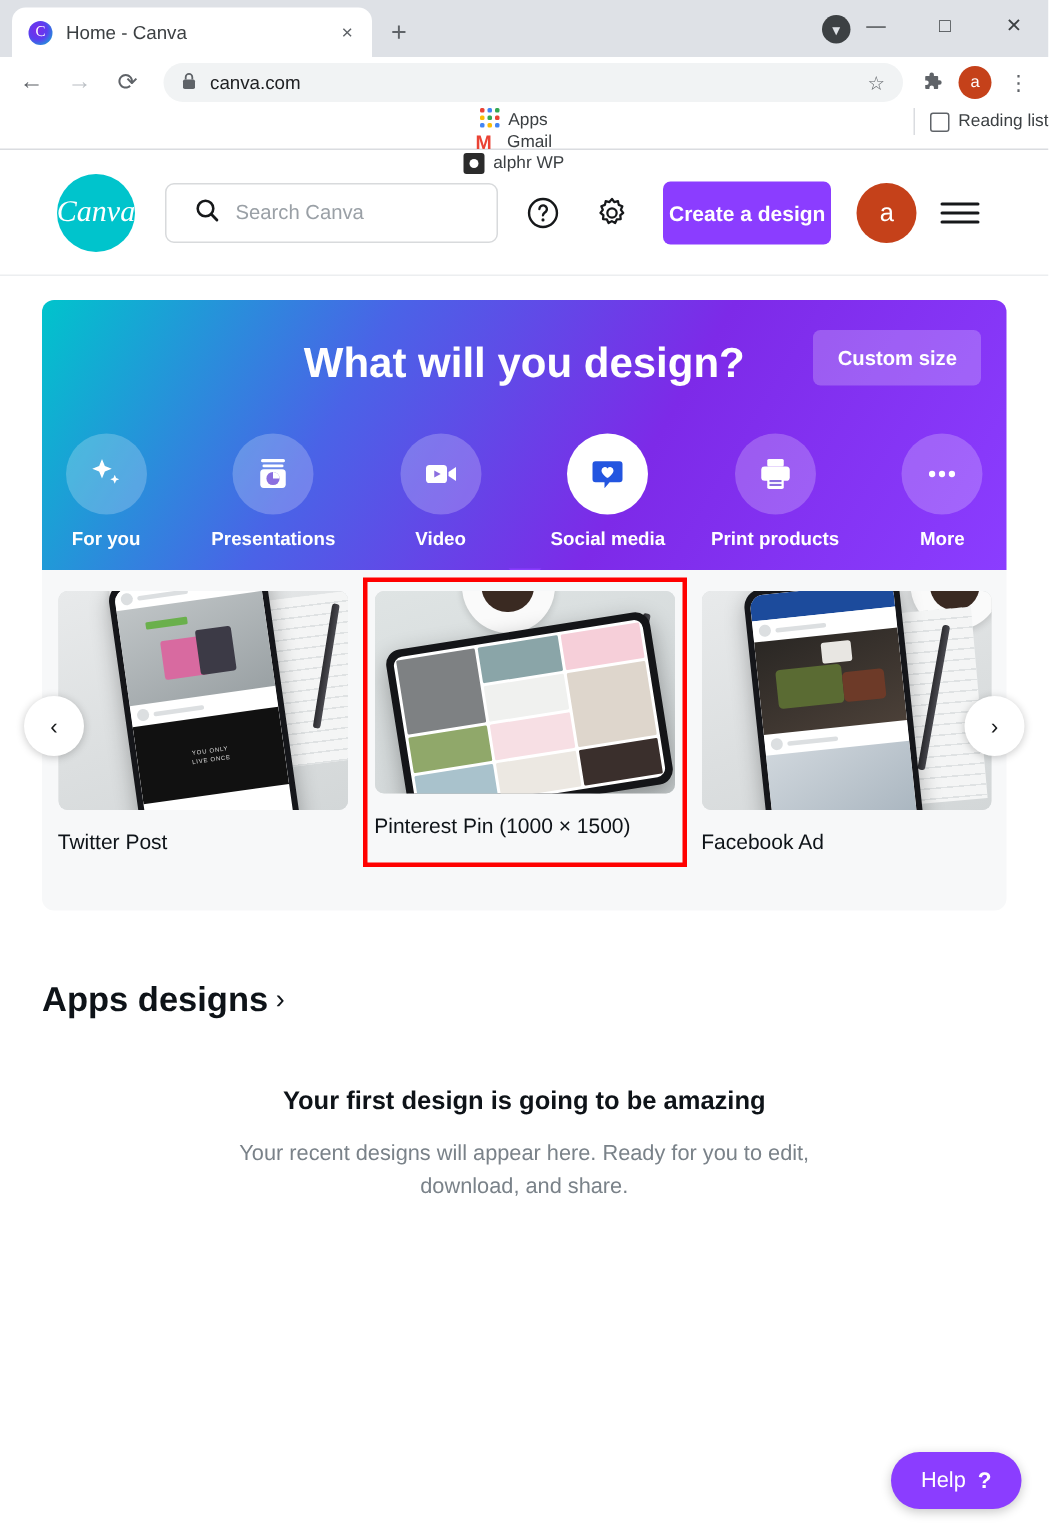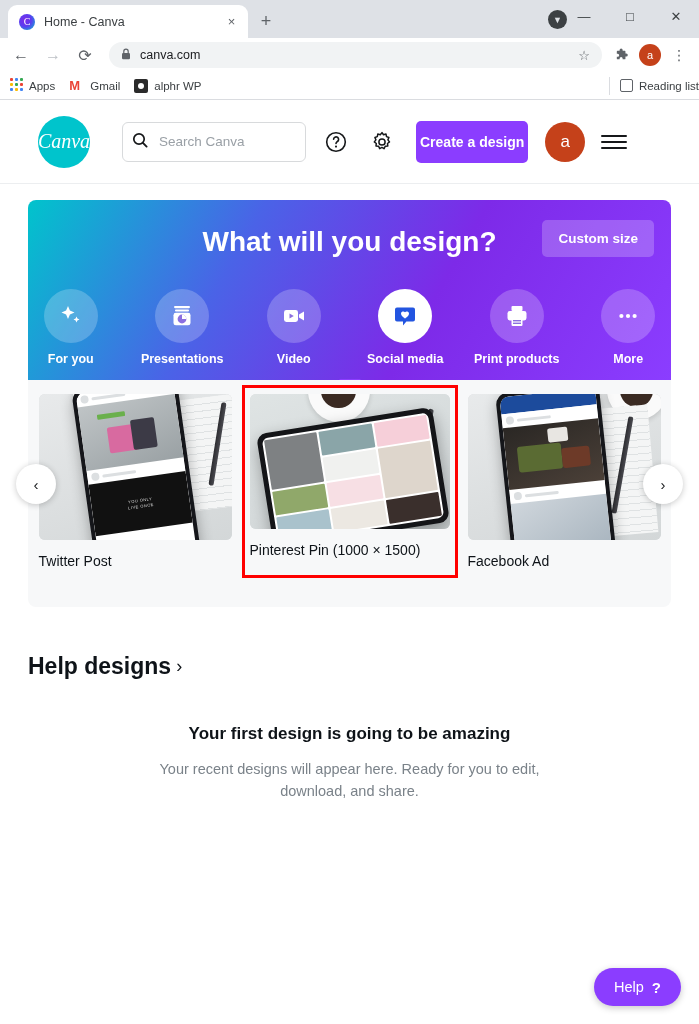--- a/index.html
+++ b/index.html
@@ -80,21 +80,21 @@
     justify-content: center; color: #5f6368; font-size: 14px; cursor: pointer;
   }
   .prof-av {
     width: 22px; height: 22px; border-radius: 50%; background: #c5411a;
     color: #fff; font-size: 11px; display: flex; align-items: center;
     justify-content: center; margin: 0 5px; cursor: pointer;
   }
 
   .bookmarks {
     height: 28px; background: #fff; border-bottom: 1px solid #dadce0;
-    display: flex; align-items: center; padding: 0 10px; position: relative;
+    display: flex; align-items: center; padding: 0 10px; position: relative; flex-direction: column;
   }
   .bm {
     display: flex; align-items: center; margin-right: 14px;
     font-size: 11.5px; color: #3c4043; cursor: pointer;
   }
   .bm-ico { width: 15px; height: 15px; margin-right: 6px; flex: none; }
   .apps-grid {
     display: grid; grid-template-columns: repeat(3,3px); grid-template-rows: repeat(3,3px);
     gap: 2px; width: 13px;
   }
@@ -124,23 +124,23 @@
     height: 84px; background: #fff; display: flex; align-items: center;
     padding: 0 22px; border-bottom: 1px solid #eceef0;
   }
   .logo {
     width: 52px; height: 52px; border-radius: 50%; background: #00c4cc;
     display: flex; align-items: center; justify-content: center;
     color: #fff; font-family: "Liberation Serif", serif;
     font-style: italic; font-size: 20px; flex: none; margin-left: 16px;
   }
   .searchbox {
-    margin-left: 32px; width: 184px; height: 40px;
+    margin-left: 20px; width: 222px; height: 40px;
     border: 1px solid #d8dadc; border-radius: 6px;
-    display: flex; align-items: center; padding: 0 9px; cursor: text;
+    display: flex; align-items: center; padding: 0 19px; cursor: text;
   }
   .search-ico { font-size: 15px; color: #16181a; margin-right: 11px; }
   .search-ph { font-size: 13.5px; color: #9aa0a6; }
   .hdr-ico {
     width: 32px; height: 32px; margin-left: 14px;
     display: flex; align-items: center; justify-content: center;
     cursor: pointer; flex: none;
   }
   .btn-create {
     margin-left: 18px; height: 42px; padding: 0 4px; border: none;
@@ -558,21 +558,21 @@
           </div>
         </div>
         <div class="card-lbl">Facebook Ad</div>
       </div>
 
     </div>
   </div>
 
   <div class="designs">
     <div class="designs-h">
-      <span>Help designs</span>
+      <span>Apps designs</span>
       <span class="chev">›</span>
     </div>
     <div class="empty">
       <div class="empty-t">Your first design is going to be amazing</div>
       <div class="empty-s">Your recent designs will appear here. Ready for you to edit, download, and share.</div>
     </div>
   </div>
 
   <button class="help-btn">
     <span>Help</span>

